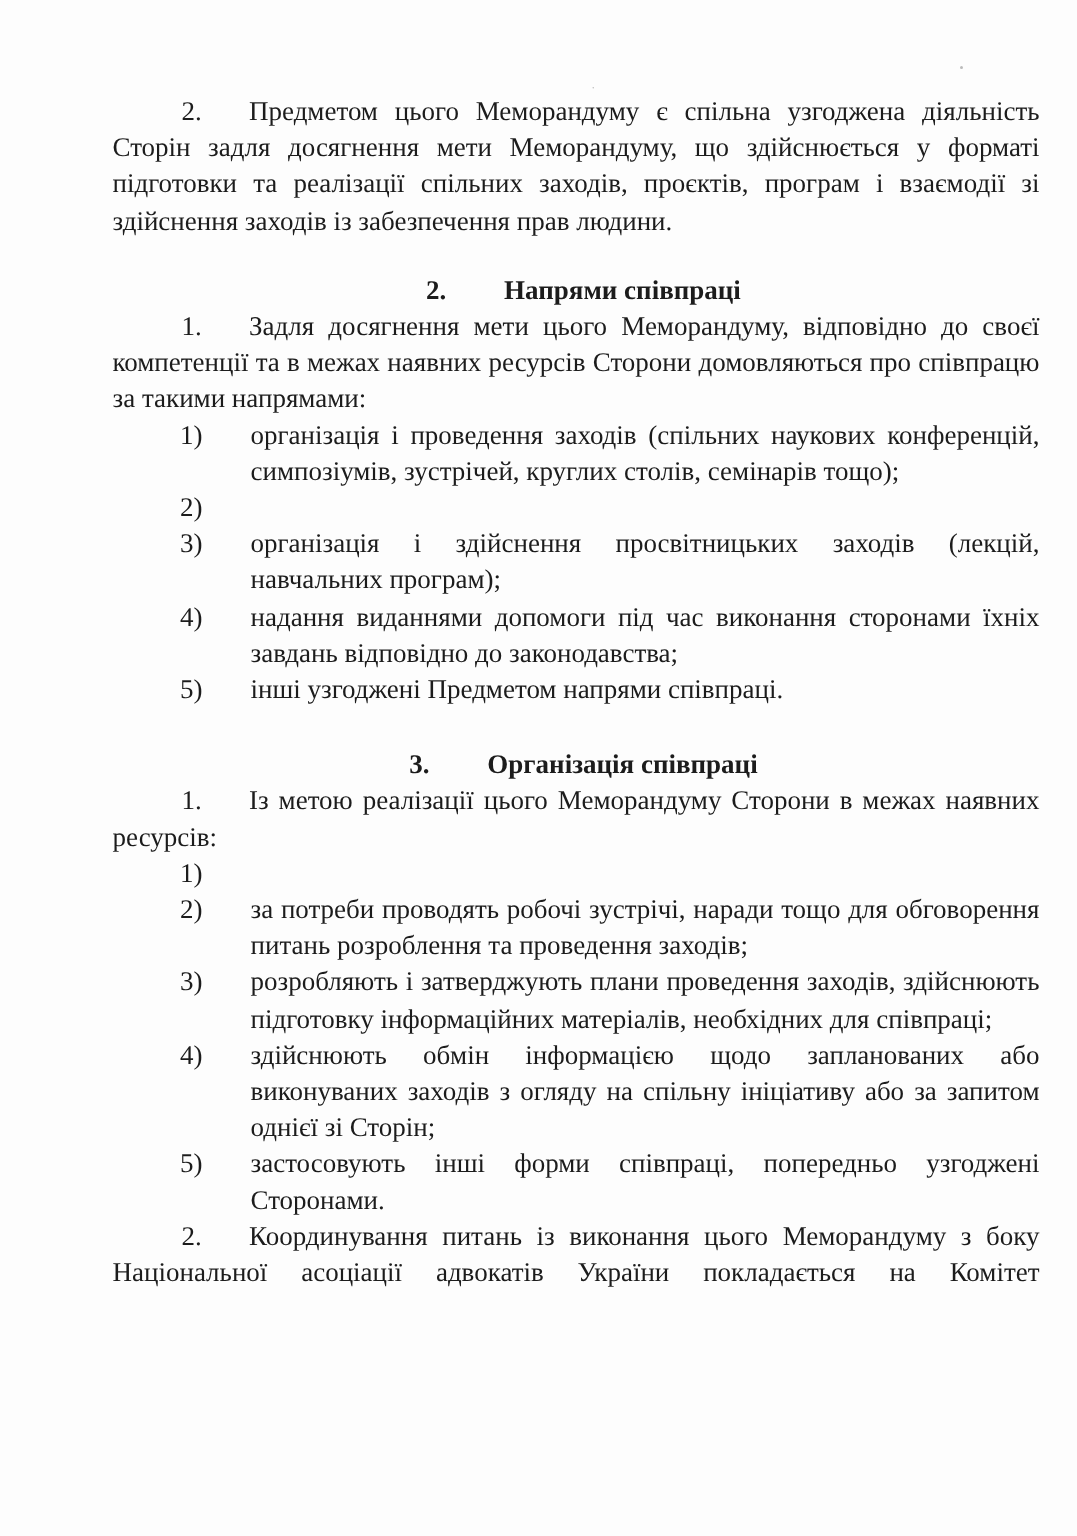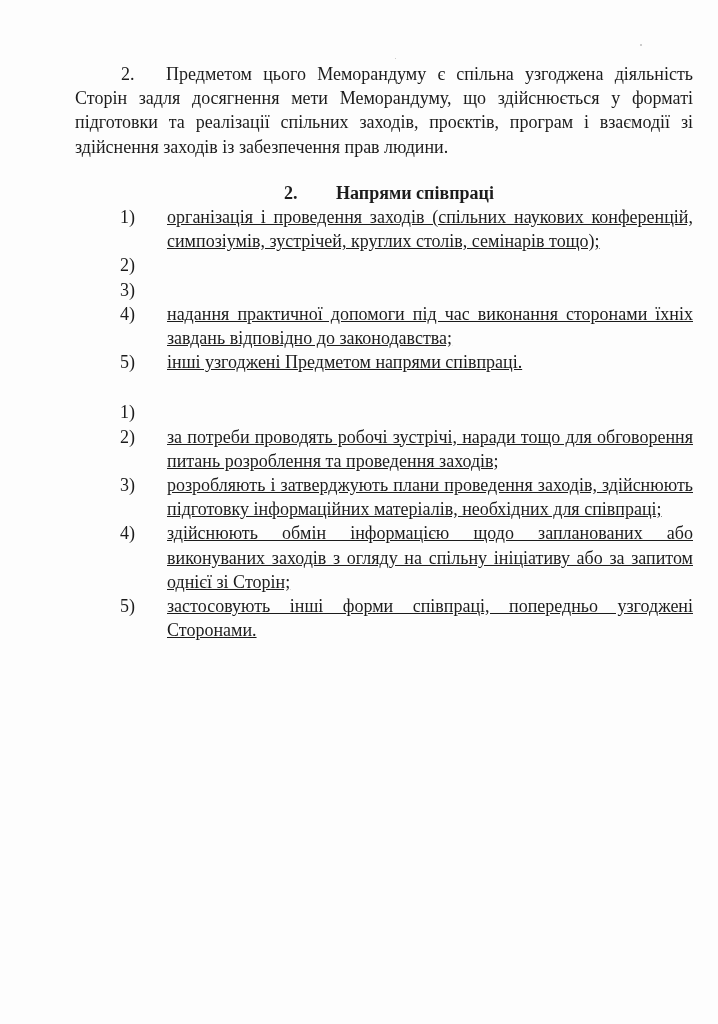--- a/index.html
+++ b/index.html
@@ -20,62 +20,66 @@
   .indent { text-indent: 46px; }
   .num { display: inline-block; width: 45px; text-indent: 0; }
   .heading {
     font-weight: bold; text-align: center; margin: 0;
     padding-left: 10px;
     font-family: Liberation Serif, serif;
   }
   .heading .hnum { display: inline-block; width: 52px; text-align: left; }
   .item { display: flex; margin: 0; }
   .item .inum { width: 92px; padding-left: 45px; box-sizing: border-box; flex: 0 0 92px; }
-  .item .itext { flex: 1; text-align: justify; text-align-last: left; text-decoration: underline; }
+  .item .itext { flex: 1; text-align: justify; text-align-last: left; }
   .gap-s { height: 24px; }
   .just-all { text-align-last: justify; }
 </style>
 </head>
 <body>
 
 <div class="page">
   <span class="speck" style="left:640px;top:28px;"></span>
   <span class="speck" style="left:395px;top:42px;width:1px;height:1px;"></span>
 
   <div class="content">
 
     <p class="para indent"><span class="num">2.</span><span>Предметом цього Меморандуму є спільна узгоджена діяльність Сторін задля досягнення мети Меморандуму, що здійснюється у форматі підготовки та реалізації спільних заходів, проєктів, програм і взаємодії зі здійснення заходів із забезпечення прав людини.</span></p>
 
     <div class="gap-s" style="height:22px;"></div>
 
     <p class="heading"><span class="hnum">2.</span><span>Напрями співпраці</span></p>
 
+    <p class="para indent"><span class="num">1.</span><span>Задля досягнення мети цього Меморандуму, відповідно до своєї компетенції та в межах наявних ресурсів Сторони домовляються про співпрацю за такими напрямами:</span></p>
 
     <div class="item">
         <span class="inum">1)</span>
         <span class="itext">організація і проведення заходів (спільних наукових конференцій, симпозіумів, зустрічей, круглих столів, семінарів тощо);</span>
       </div>
     <div class="item">
         <span class="inum">2)</span>
       </div>
     <div class="item">
         <span class="inum">3)</span>
+        <span class="itext">організація і здійснення просвітницьких заходів (лекцій, навчальних програм);</span>
       </div>
     <div class="item">
         <span class="inum">4)</span>
-        <span class="itext">надання практичної допомоги під час виконання сторонами їхніх завдань відповідно до законодавства;</span>
+        <span class="itext">надання виданнями допомоги під час виконання сторонами їхніх завдань відповідно до законодавства;</span>
       </div>
     <div class="item">
         <span class="inum">5)</span>
         <span class="itext">інші узгоджені Предметом напрями співпраці.</span>
       </div>
 
     <div class="gap-s" style="height:26px;"></div>
 
+    <p class="heading"><span class="hnum">3.</span><span>Організація співпраці</span></p>
 
+    <p class="para indent"><span class="num">1.</span><span>Із метою реалізації цього Меморандуму Сторони в межах наявних ресурсів:</span></p>
 
     <div class="item">
         <span class="inum">1)</span>
       </div>
     <div class="item">
         <span class="inum">2)</span>
         <span class="itext">за потреби проводять робочі зустрічі, наради тощо для обговорення питань розроблення та проведення заходів;</span>
       </div>
     <div class="item">
         <span class="inum">3)</span>
@@ -83,15 +87,16 @@
       </div>
     <div class="item">
         <span class="inum">4)</span>
         <span class="itext">здійснюють обмін інформацією щодо запланованих або виконуваних заходів з огляду на спільну ініціативу або за запитом однієї зі Сторін;</span>
       </div>
     <div class="item">
         <span class="inum">5)</span>
         <span class="itext">застосовують інші форми співпраці, попередньо узгоджені Сторонами.</span>
       </div>
 
+    <p class="para indent just-all"><span class="num">2.</span><span>Координування питань із виконання цього Меморандуму з боку Національної асоціації адвокатів України покладається на Комітет</span></p>
 
   </div>
 </div>
 
 </body></html>

